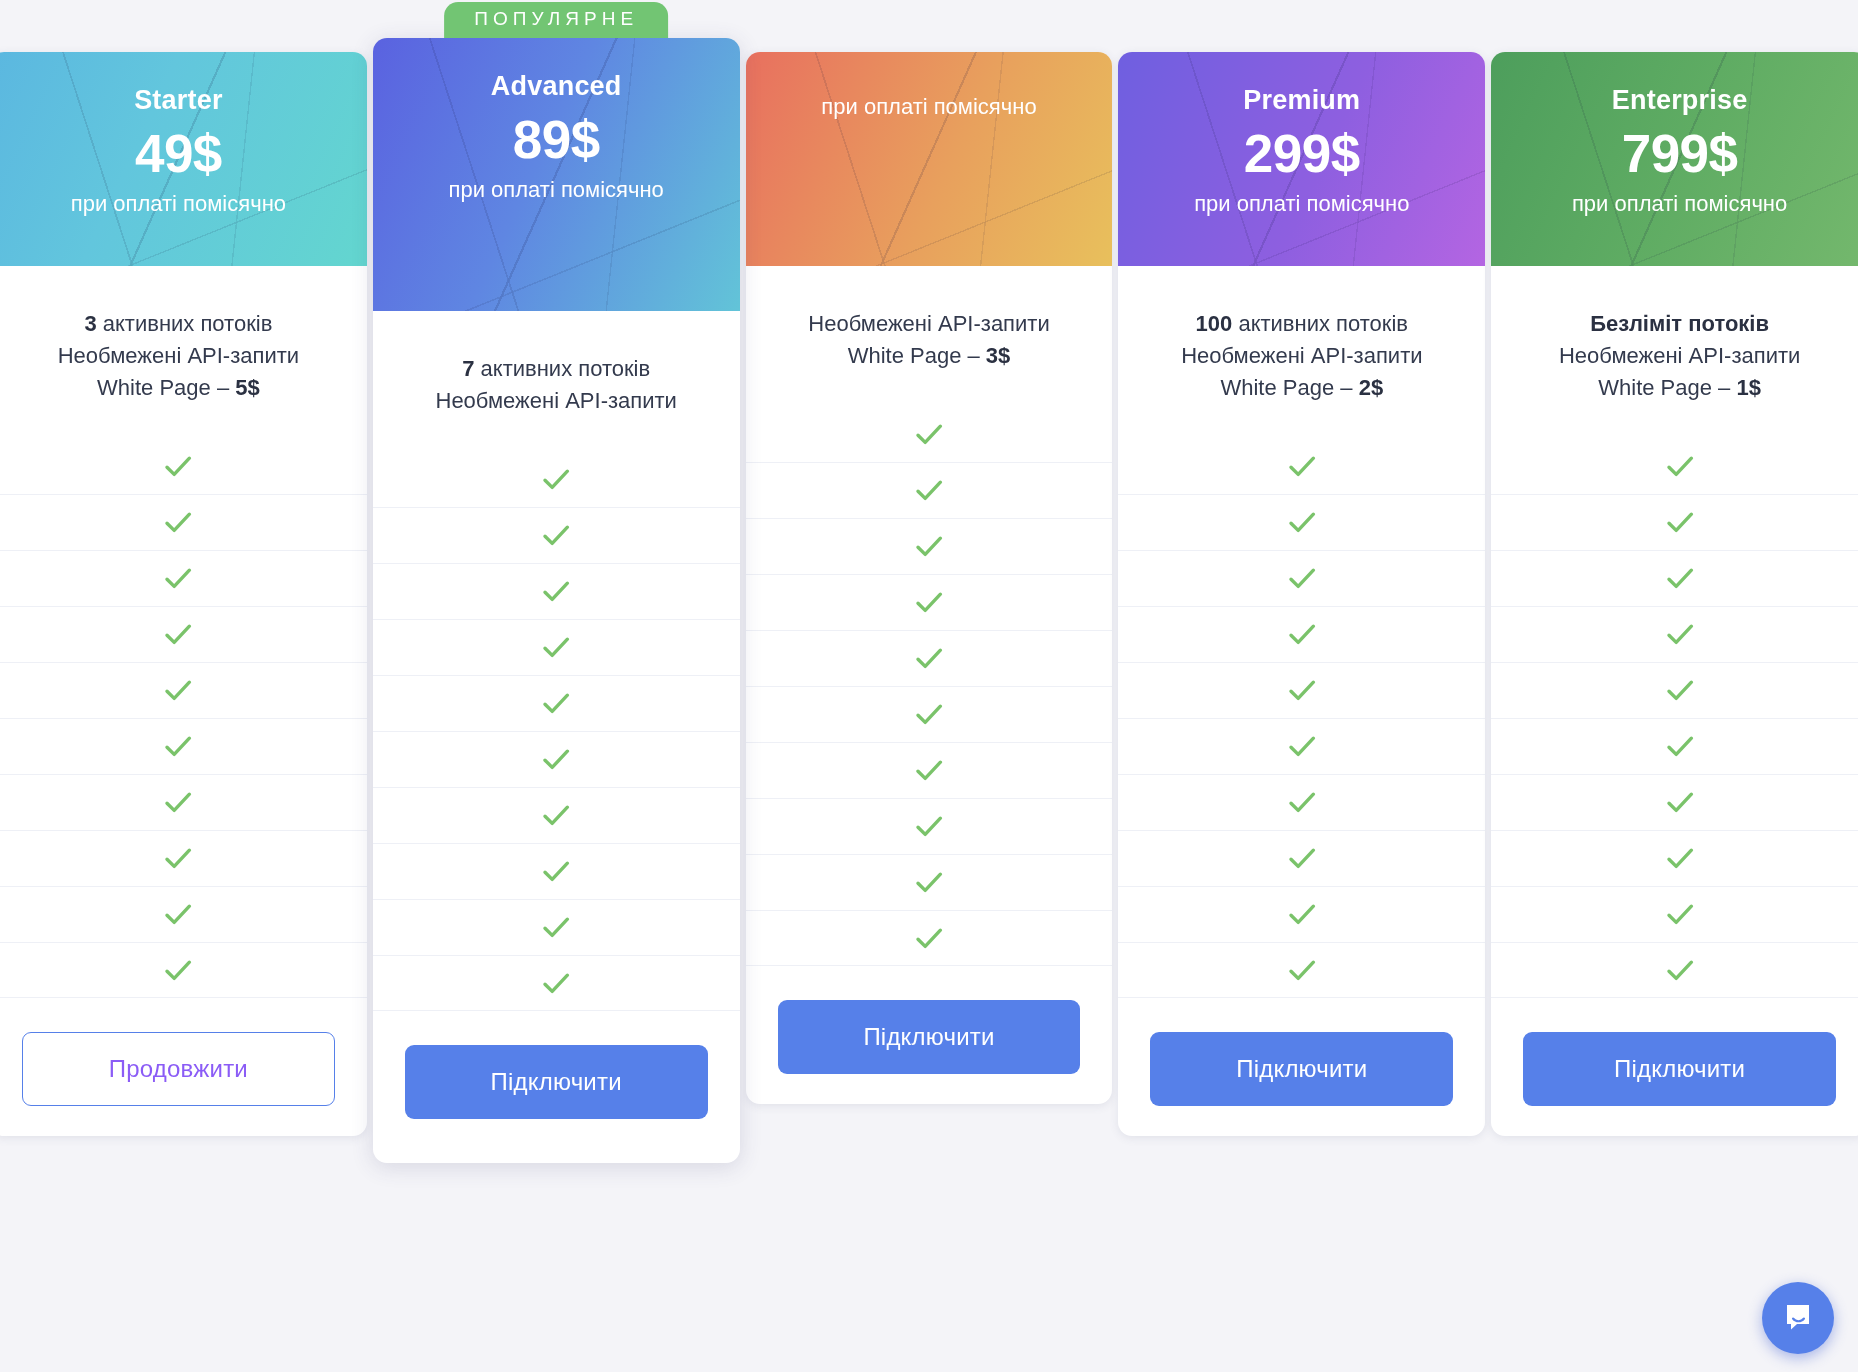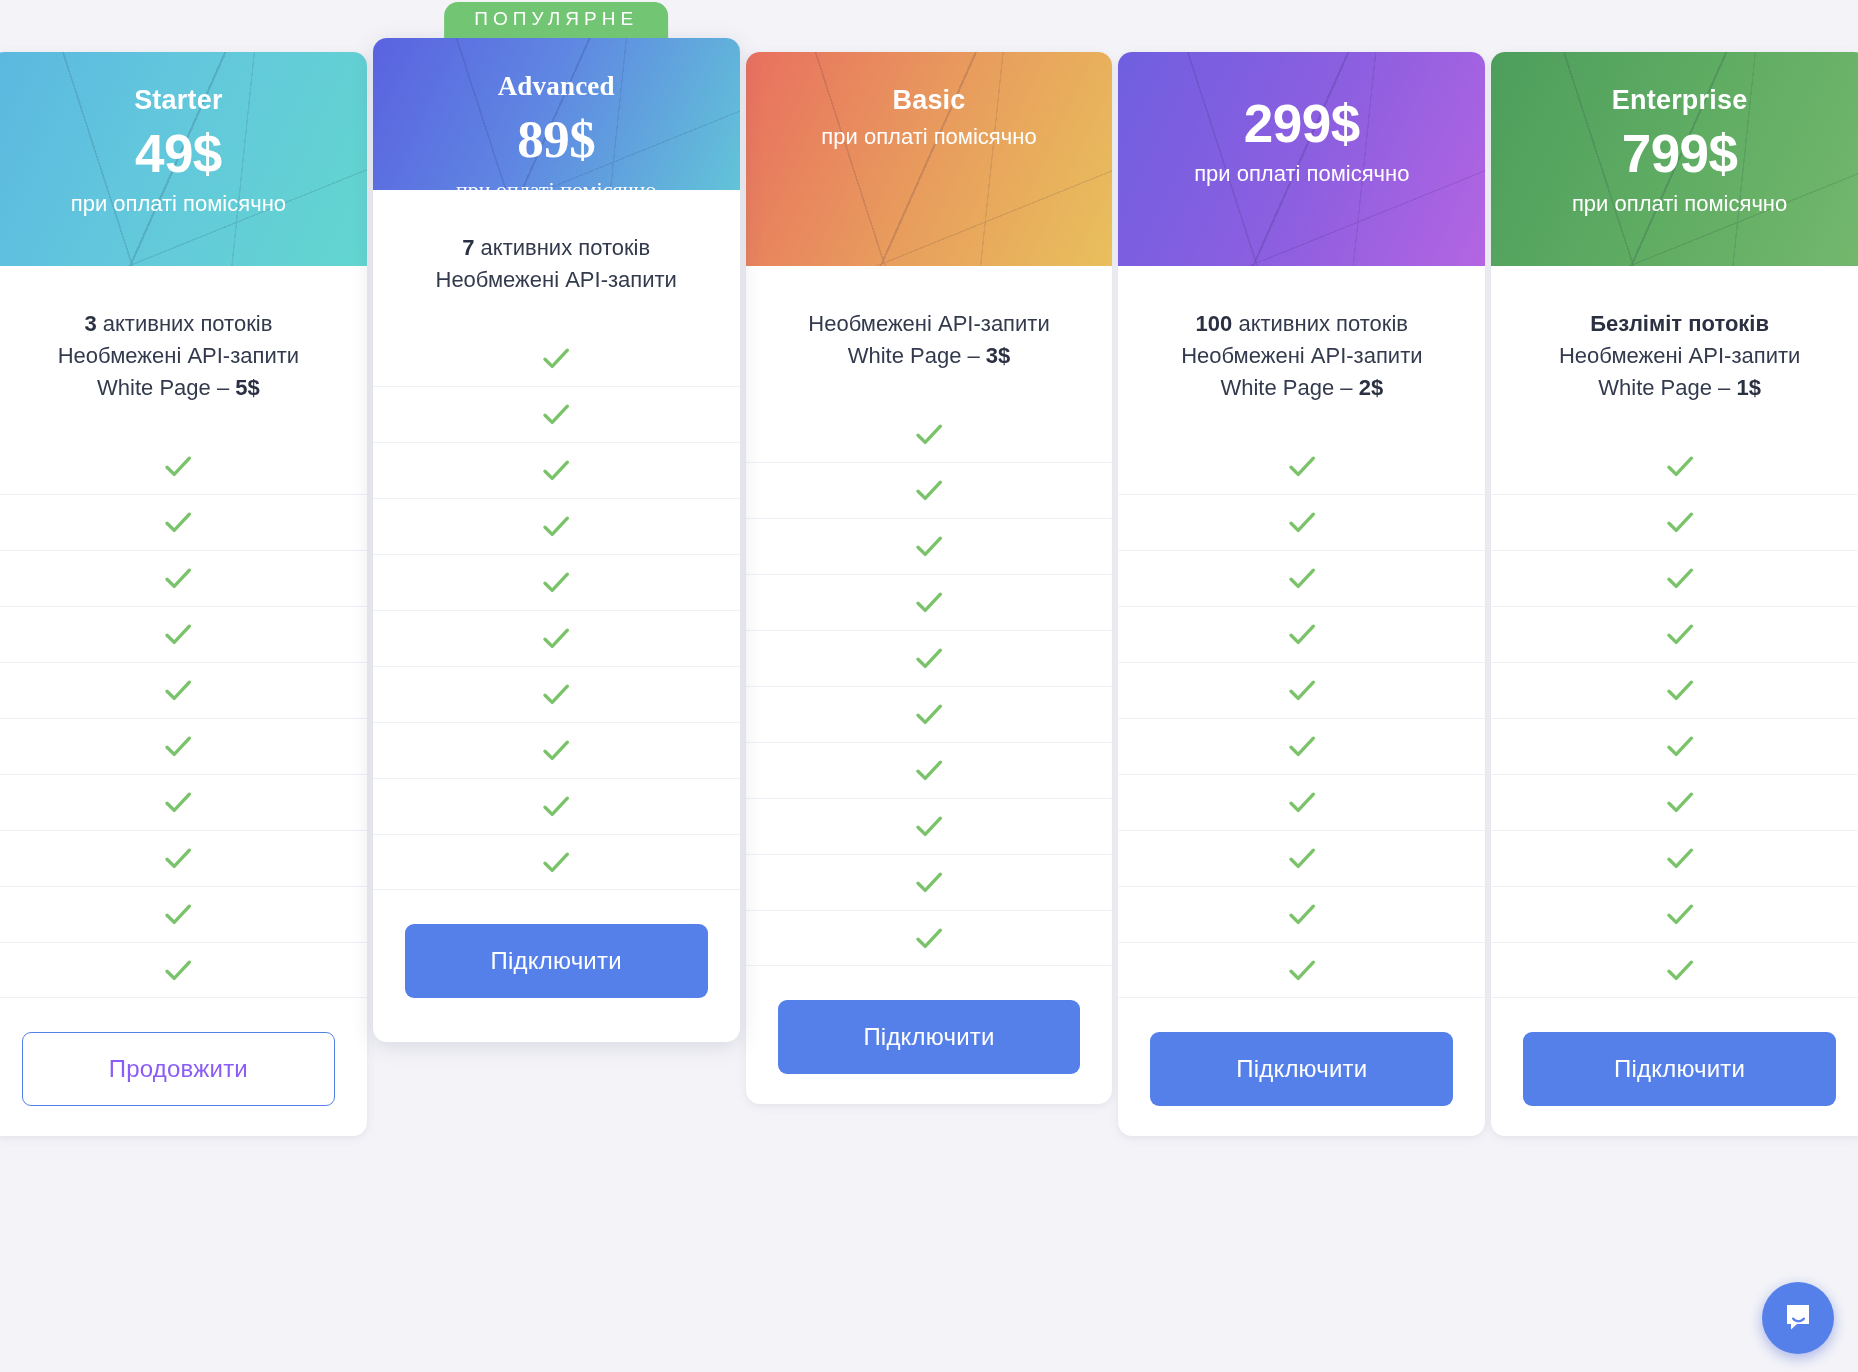--- a/index.html
+++ b/index.html
@@ -79,21 +79,21 @@
   .head {
     position: relative;
     height: 214px;
     border-radius: 14px 14px 0 0;
     color: #ffffff;
     text-align: center;
     padding-top: 34px;
     overflow: hidden;
     z-index: 2;
   }
-  .featured .head { height: 152px; font-family: Liberation Serif, serif; }
+  .featured .head { height: 273px; }
 
   
   .head::after {
     content: "";
     position: absolute;
     inset: 0;
     opacity: 0.16;
     background:
       linear-gradient(114deg, transparent 49.6%, rgba(20,20,60,.85) 49.6%, rgba(20,20,60,.85) 50.1%, transparent 50.1%),
       linear-gradient(72deg,  transparent 31.7%, rgba(20,20,60,.7) 31.7%, rgba(20,20,60,.7) 32.1%, transparent 32.1%),
@@ -377,21 +377,20 @@
               </svg>
             </span>
           </div>
         </div>
         <div class="cta-wrap">
           <button class="cta solid">Підключити</button>
         </div>
       </div>
       <div class="card ">
         <div class="head g-basic">
-          <div class="plan-name">Basic</div>
           <div class="plan-period">при оплаті помісячно</div>
         </div>
         <div class="summary">
           <div class="row">Необмежені API-запити</div>
           <div class="row"><span>White Page – </span><b>3$</b></div>
         </div>
         <div class="feature-rows">
           <div class="frow">
             <span>
               <svg class="check" viewBox="0 0 34 34" aria-hidden="true">
@@ -462,20 +461,21 @@
               </svg>
             </span>
           </div>
         </div>
         <div class="cta-wrap">
           <button class="cta solid">Підключити</button>
         </div>
       </div>
       <div class="card ">
         <div class="head g-premium">
+          <div class="plan-name">Premium</div>
           <div class="plan-price">299$</div>
           <div class="plan-period">при оплаті помісячно</div>
         </div>
         <div class="summary">
           <div class="row"><b>100</b><span> активних потоків</span></div>
           <div class="row">Необмежені API-запити</div>
           <div class="row"><span>White Page – </span><b>2$</b></div>
         </div>
         <div class="feature-rows">
           <div class="frow">

